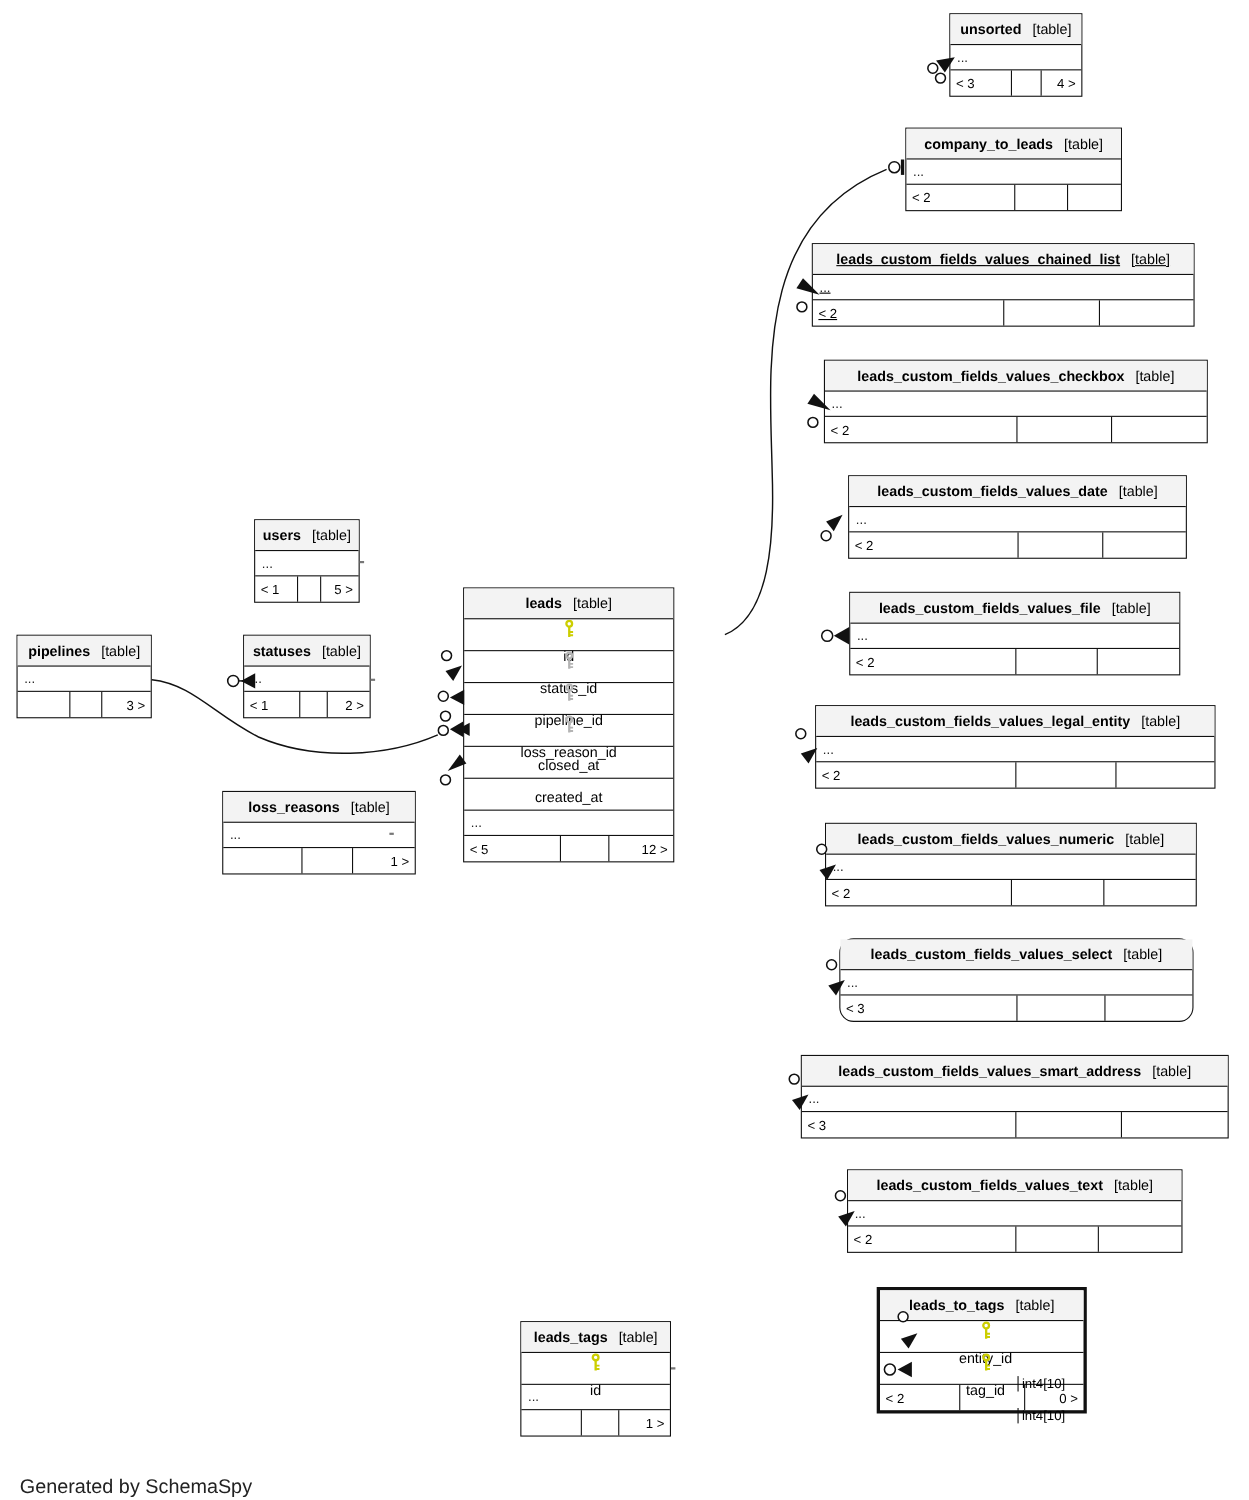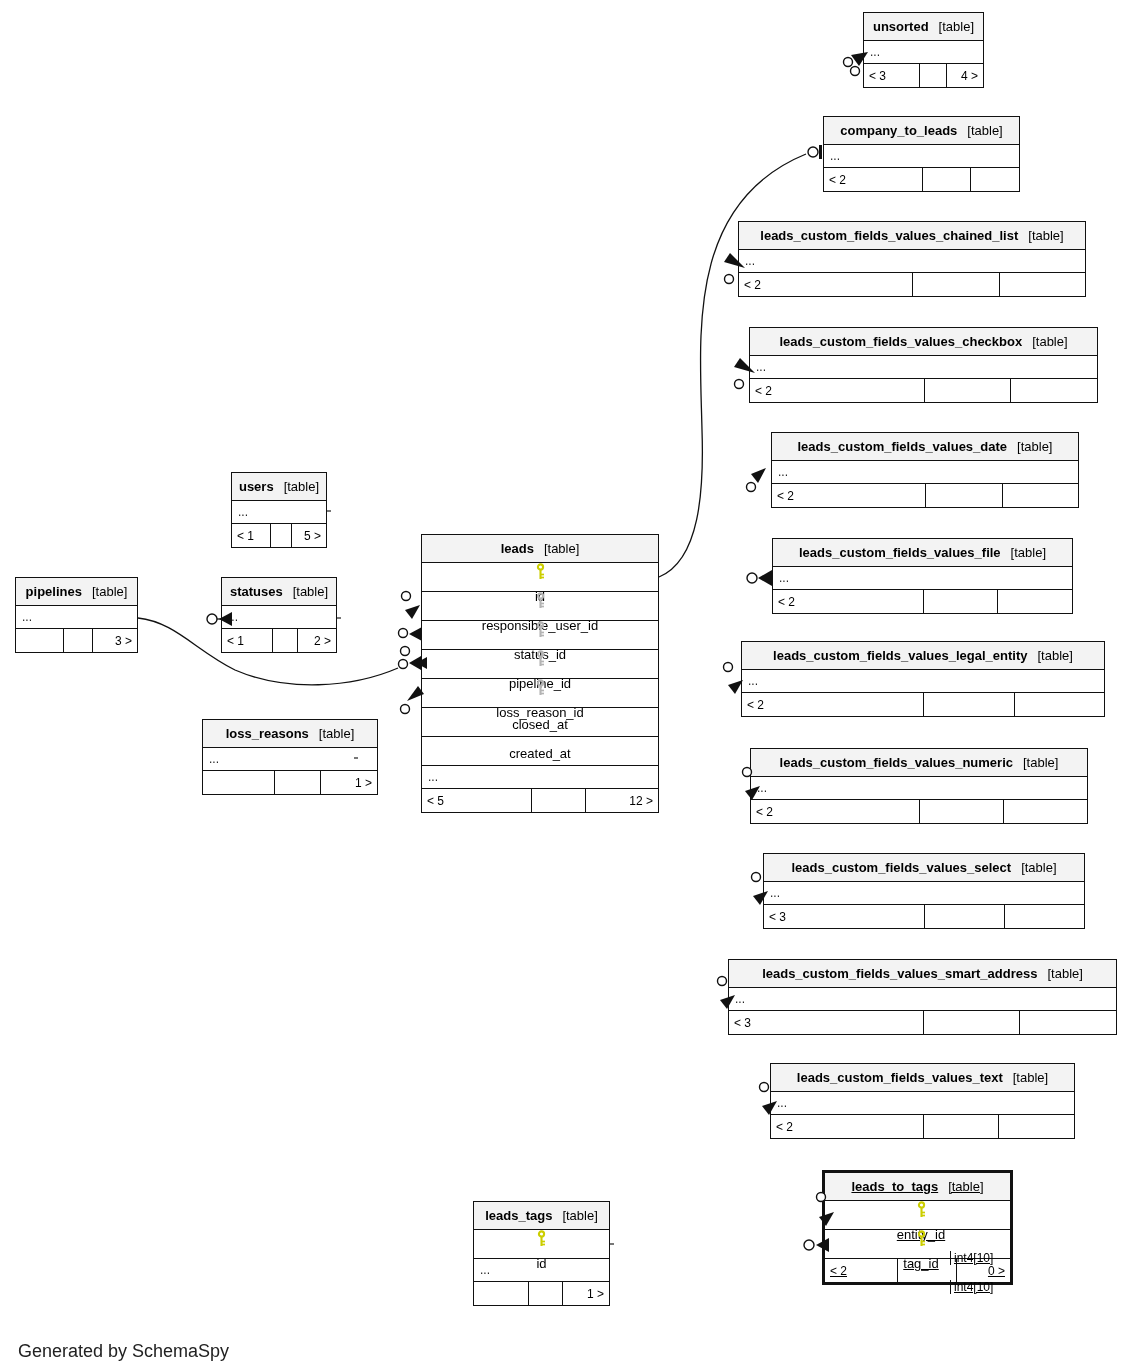--- a/index.html
+++ b/index.html
@@ -71,21 +71,21 @@
     <span class="tg">[table]</span>
   </div>
   <div class="erow">...</div>
   <div class="ftr w5050">
     <span class="fc fl">&lt; 2</span>
     <span class="fc fm"></span>
     <span class="fc fr"></span>
   </div>
 </div>
 
-<div class="tbl" style="left:738px;top:221px;width:348px;">
+<div class="tbl" style="left:738px;top:221px;width:348px;text-decoration:underline;">
   <div class="hdr">
     <span class="nm">leads_custom_fields_values_chained_list</span>
     <span class="tg">[table]</span>
   </div>
   <div class="erow">...</div>
   <div class="ftr w5050">
     <span class="fc fl">&lt; 2</span>
     <span class="fc fm"></span>
     <span class="fc fr"></span>
   </div>
@@ -149,21 +149,21 @@
     <span class="tg">[table]</span>
   </div>
   <div class="erow">...</div>
   <div class="ftr w5050">
     <span class="fc fl">&lt; 2</span>
     <span class="fc fm"></span>
     <span class="fc fr"></span>
   </div>
 </div>
 
-<div class="tbl" style="left:763px;top:853px;width:322px;">
+<div class="tbl" style="left:763px;top:853px;width:322px;border-radius:13px;">
   <div class="hdr">
     <span class="nm">leads_custom_fields_values_select</span>
     <span class="tg">[table]</span>
   </div>
   <div class="erow">...</div>
   <div class="ftr w5050">
     <span class="fc fl">&lt; 3</span>
     <span class="fc fm"></span>
     <span class="fc fr"></span>
   </div>
@@ -188,21 +188,21 @@
     <span class="tg">[table]</span>
   </div>
   <div class="erow">...</div>
   <div class="ftr w5050">
     <span class="fc fl">&lt; 2</span>
     <span class="fc fm"></span>
     <span class="fc fr"></span>
   </div>
 </div>
 
-<div class="tbl bold" style="left:822px;top:1170px;width:191px;text-decoration:underline;">
+<div class="tbl bold" style="left:797px;top:1170px;width:191px;">
   <div class="hdr">
     <span class="nm">leads_to_tags</span>
     <span class="tg">[table]</span>
   </div>
   <div class="frow has-type">
     <span class="keyspan pk">
         <svg width="11" height="17" viewBox="0 0 11 17">
           <circle cx="5.5" cy="4" r="2.6" fill="none" stroke="currentColor" stroke-width="2.1"></circle>
           <line x1="5.5" y1="6.6" x2="5.5" y2="16" stroke="currentColor" stroke-width="2.1"></line>
           <line x1="5.5" y1="11.5" x2="9" y2="11.5" stroke="currentColor" stroke-width="1.7"></line>
@@ -300,46 +300,35 @@
     <span class="tg">[table]</span>
   </div>
   <div class="erow">...</div>
   <div class="ftr">
     <span class="fc fl" style="width:41%;"></span>
     <span class="fc fm" style="width:26%;"></span>
     <span class="fc fr" style="width:33%;">1 &gt;</span>
   </div>
 </div>
 
-<div class="tbl" style="left:421px;top:534px;width:238px;">
+<div class="tbl" style="left:421px;top:534px;width:192px;">
   <div class="hdr">
     <span class="nm">leads</span>
     <span class="tg">[table]</span>
   </div>
   <div class="frow">
     <span class="keyspan pk">
         <svg width="11" height="17" viewBox="0 0 11 17">
           <circle cx="5.5" cy="4" r="2.6" fill="none" stroke="currentColor" stroke-width="2.1"></circle>
           <line x1="5.5" y1="6.6" x2="5.5" y2="16" stroke="currentColor" stroke-width="2.1"></line>
           <line x1="5.5" y1="11.5" x2="9" y2="11.5" stroke="currentColor" stroke-width="1.7"></line>
           <line x1="5.5" y1="14.5" x2="9" y2="14.5" stroke="currentColor" stroke-width="1.7"></line>
         </svg>
       </span>
     <span>id</span>
-  </div>
-  <div class="frow">
-    <span class="keyspan fk">
-        <svg width="11" height="17" viewBox="0 0 11 17">
-          <circle cx="5.5" cy="4" r="2.6" fill="none" stroke="currentColor" stroke-width="2.1"></circle>
-          <line x1="5.5" y1="6.6" x2="5.5" y2="16" stroke="currentColor" stroke-width="2.1"></line>
-          <line x1="5.5" y1="11.5" x2="9" y2="11.5" stroke="currentColor" stroke-width="1.7"></line>
-          <line x1="5.5" y1="14.5" x2="9" y2="14.5" stroke="currentColor" stroke-width="1.7"></line>
-        </svg>
-      </span>
-    <span>responsible_user_id</span>
   </div>
   <div class="frow">
     <span class="keyspan fk">
         <svg width="11" height="17" viewBox="0 0 11 17">
           <circle cx="5.5" cy="4" r="2.6" fill="none" stroke="currentColor" stroke-width="2.1"></circle>
           <line x1="5.5" y1="6.6" x2="5.5" y2="16" stroke="currentColor" stroke-width="2.1"></line>
           <line x1="5.5" y1="11.5" x2="9" y2="11.5" stroke="currentColor" stroke-width="1.7"></line>
           <line x1="5.5" y1="14.5" x2="9" y2="14.5" stroke="currentColor" stroke-width="1.7"></line>
         </svg>
       </span>

